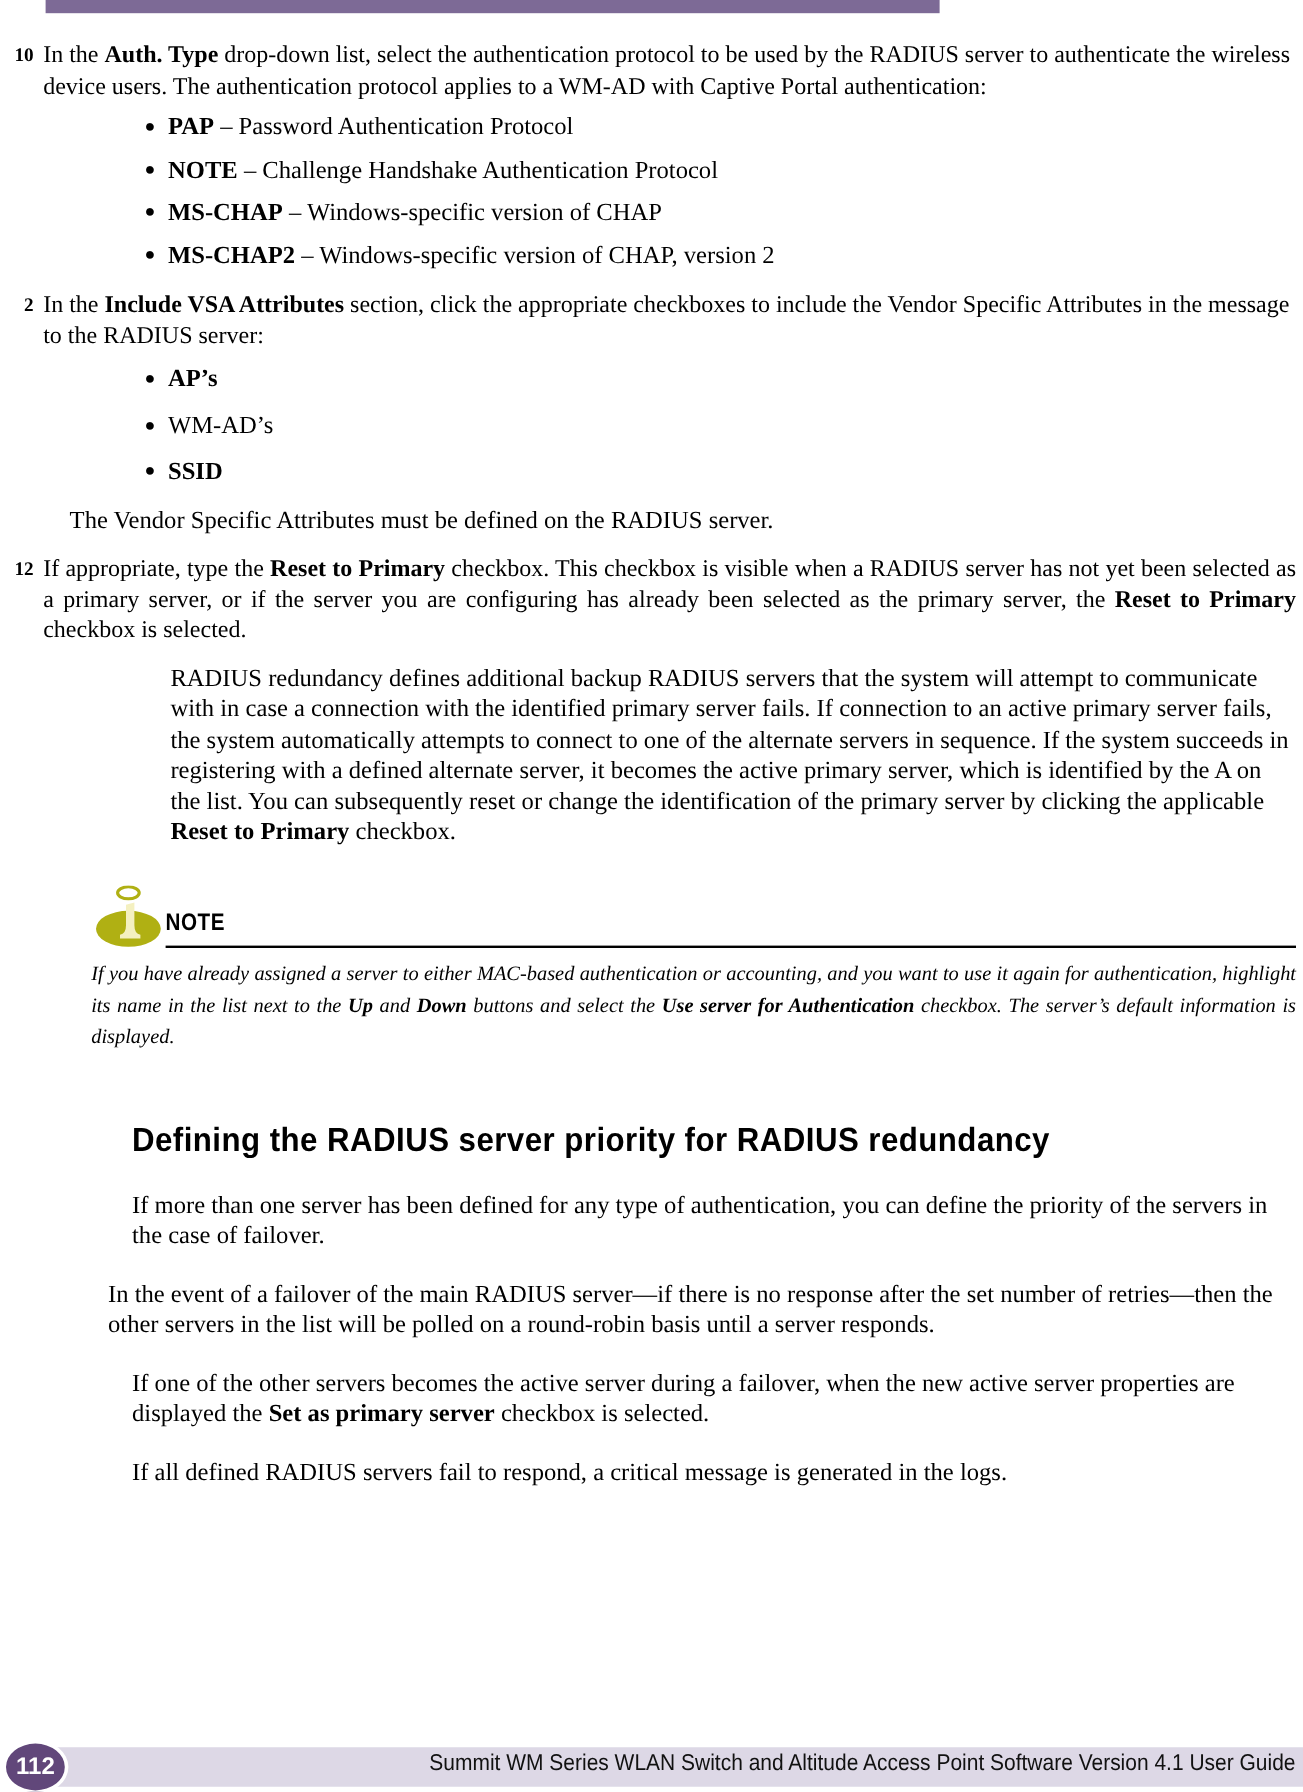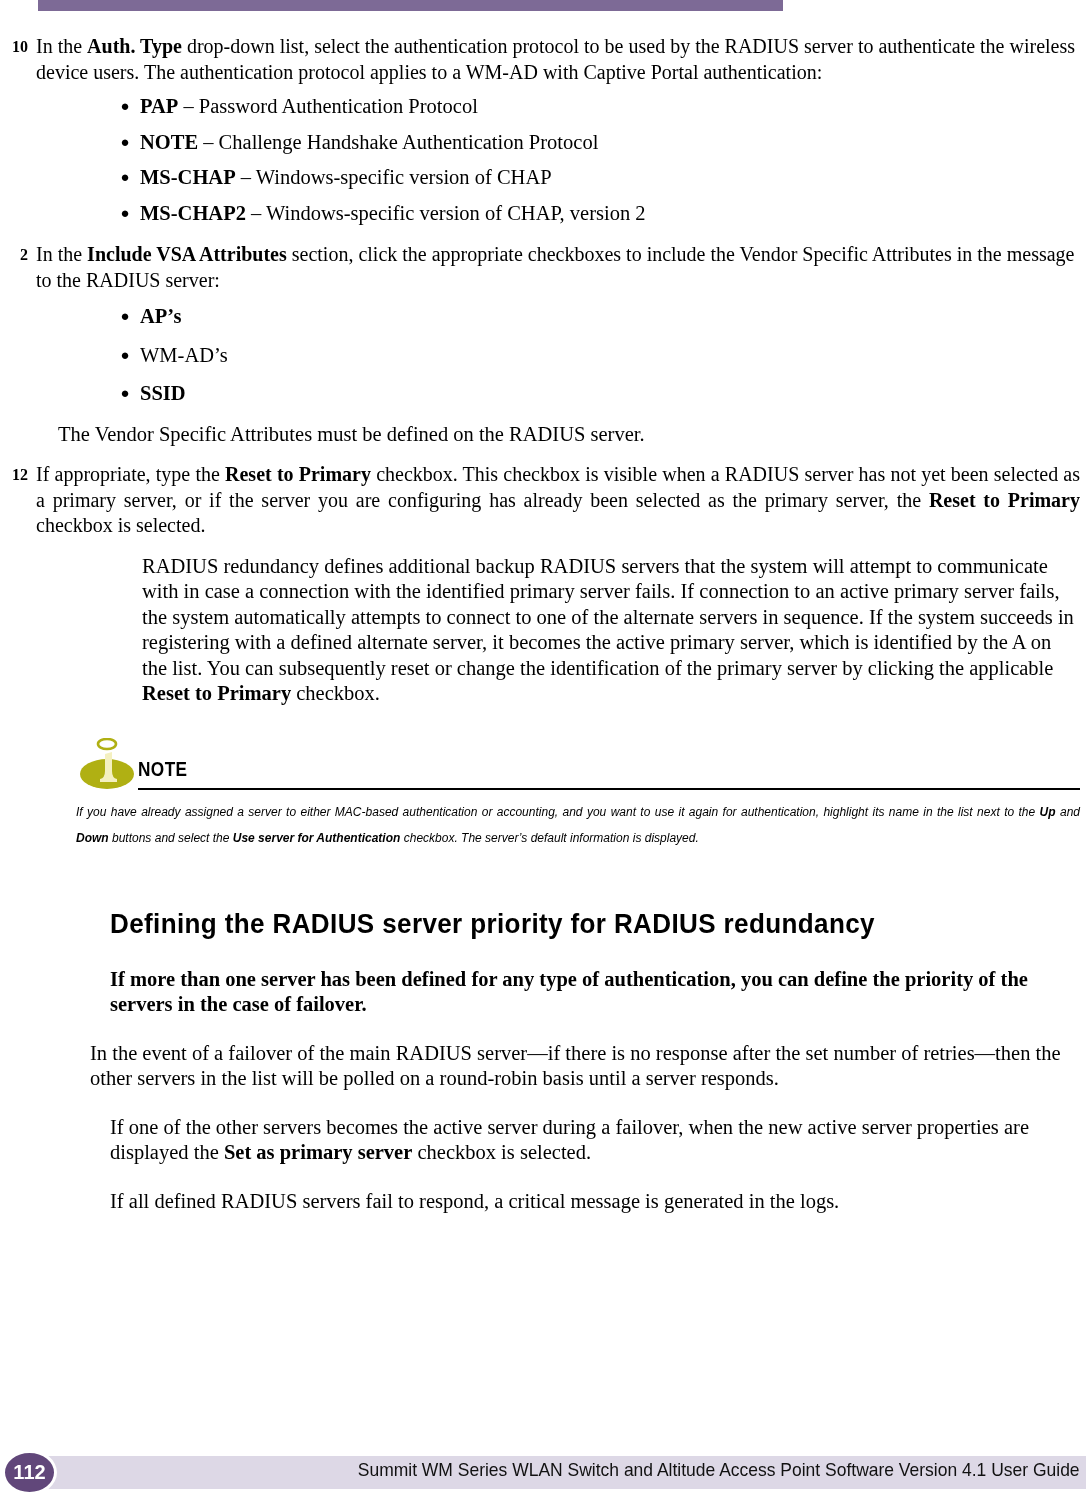--- a/index.html
+++ b/index.html
@@ -114,23 +114,23 @@
   }
   .note-rule {
     position: absolute;
     left: 62px;
     right: 0px;
     bottom: 0px;
     height: 2px;
     background: #000000;
   }
   .note-text {
-    font-family: Liberation Sans, sans-serif;
+    font-family: Liberation Serif, serif;
     font-style: italic;
-    font-size: 12px;
+    font-size: 17px;
     line-height: 26px;
     text-align: justify;
     margin-top: 9px;
   }
   .note-text b { font-weight: bold; }
 
   
   .section-heading {
     font-family: "Liberation Sans Narrow", "Liberation Sans", sans-serif;
     font-weight: bold;
@@ -258,21 +258,21 @@
         </svg>
       </div>
       <div class="note-label">NOTE</div>
       <div class="note-rule"></div>
     </div>
     <div class="note-text"><span>If you have already assigned a server to either MAC-based authentication or accounting, and you want to use it again for authentication, highlight its name in the list next to the </span><b>Up</b><span> and </span><b>Down</b><span> buttons and select the </span><b>Use server for Authentication</b><span> checkbox. The server’s default information is displayed.</span></div>
   </div>
 
   <div class="section-heading" style="margin-left:110px; margin-top:57px;">Defining the RADIUS server priority for RADIUS redundancy</div>
 
-  <div class="para" style="margin-left:110px; margin-top:27px; padding-right:8px;font-weight:bold;"><span>If more than one server has been defined for any type of authentication, you can define the priority of the servers in the case of failover.</span></div>
+  <div class="para" style="margin-left:110px; margin-top:27px; padding-right:8px;"><span>If more than one server has been defined for any type of authentication, you can define the priority of the servers in the case of failover.</span></div>
   <div class="para" style="margin-left:90px; margin-top:23px; padding-right:24px;"><span>In the event of a failover of the main RADIUS server—if there is no response after the set number of retries—then the other servers in the list will be polled on a round-robin basis until a server responds.</span></div>
   <div class="para" style="margin-left:110px; margin-top:23px; padding-right:8px;"><span>If one of the other servers becomes the active server during a failover, when the new active server properties are displayed the </span><b>Set as primary server</b><span> checkbox is selected.</span></div>
   <div class="para" style="margin-left:110px; margin-top:23px; padding-right:8px;"><span>If all defined RADIUS servers fail to respond, a critical message is generated in the logs.</span></div>
 
 </div>
 
 <div class="footer">
   <div class="footer-bar"></div>
   <div class="footer-badge">112</div>
   <div class="footer-title">Summit WM Series WLAN Switch and Altitude Access Point Software Version 4.1 User Guide</div>

